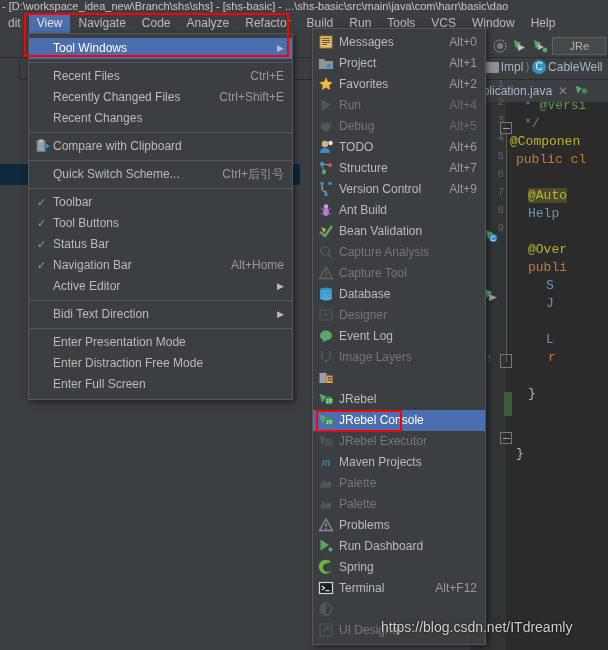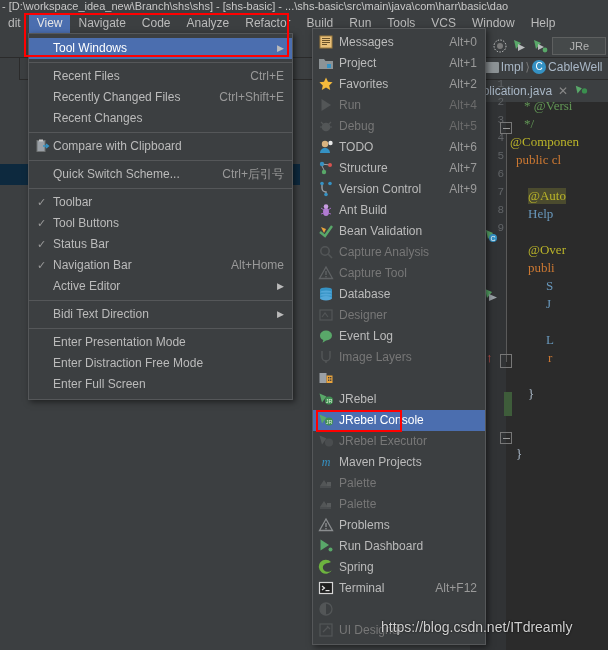--- a/index.html
+++ b/index.html
@@ -94,21 +94,21 @@
   .gutter {
     position: absolute; left: 470px; top: 102px; width: 36px; height: 548px;
     background: #313335;
   }
   .lineno {
     position: absolute; right: 2px; color: #606366; font-size: 11px;
     font-family: "Liberation Mono", monospace;
   }
   .code {
     position: absolute; left: 506px; top: 102px; width: 102px; height: 548px;
-    background: #2b2b2b; font-family: Liberation Serif, serif;
+    background: #2b2b2b; font-family: Liberation Mono, monospace;
     font-size: 13px; overflow: hidden;
   }
   .cl { position: absolute; white-space: nowrap; left: 4px; }
   .an { color: #bbb529; }
   .anhl { color: #bbb529; background: #4b4b2e; }
   .kw { color: #cc7832; }
   .ty { color: #6897bb; }
   .cm { color: #629755; }
   .br { color: #a9b7c6; }
 

